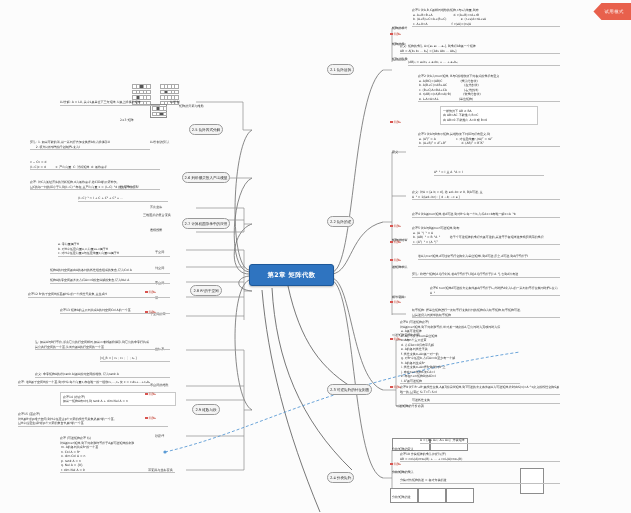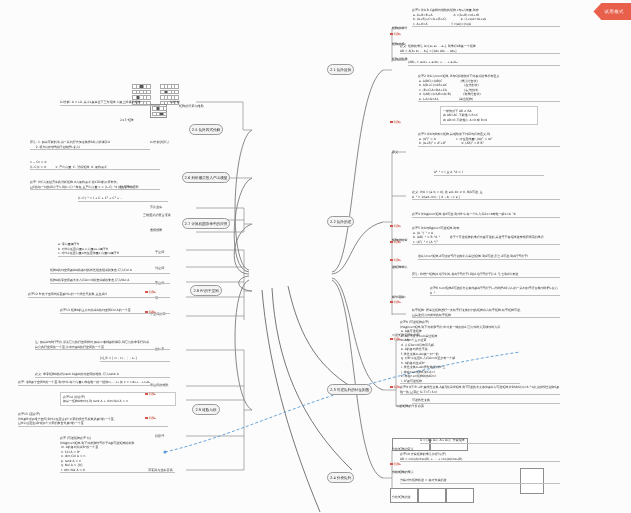--- a/index.html
+++ b/index.html
@@ -145,20 +145,21 @@
     </g>
 
     <g fill="none" stroke="#5b9bd5" stroke-width="0.9" stroke-dasharray="3 2">
       <path d="M165,452 C260,430 330,380 520,352"></path>
     </g>
     <circle cx="165" cy="452" r="1.6" fill="#5b9bd5"></circle>
   </svg>
 
   <div class="trial">试用模式</div>
 
+  <div class="center-node">第2章 矩阵代数</div>
 
   <div class="matgrid" style="left:132px;top:84px;grid-template-columns:repeat(5,2.6px);">
     <div class="cell"></div>
     <div class="cell"></div>
     <div class="cell on"></div>
     <div class="cell"></div>
     <div class="cell"></div>
     <div class="cell"></div>
     <div class="cell"></div>
     <div class="cell"></div>

